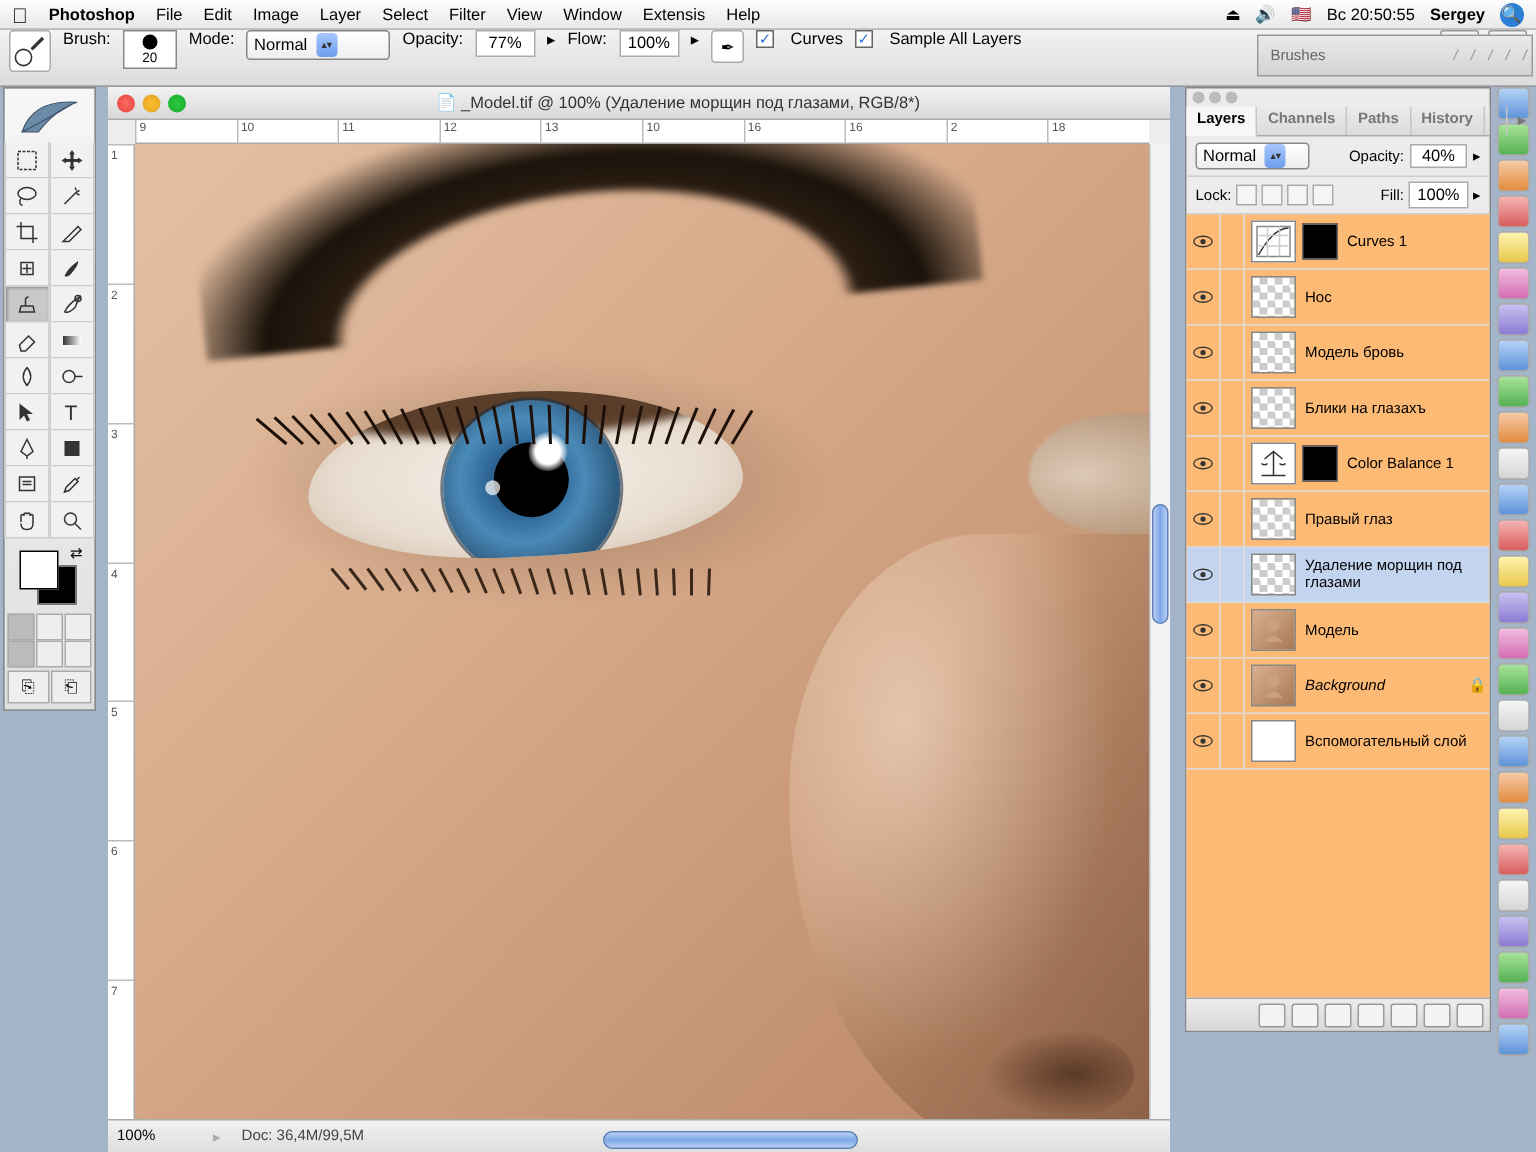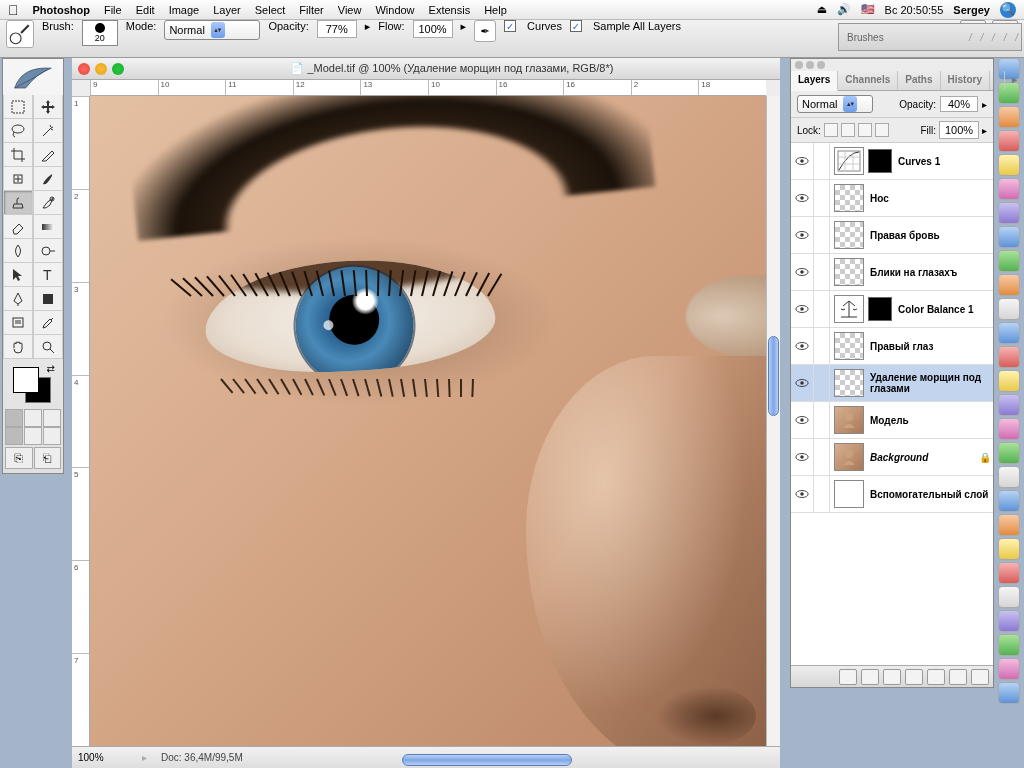--- a/index.html
+++ b/index.html
@@ -95,21 +95,21 @@
 .layerspanel .mini-traffic { height:12px; display:flex; gap:3px; padding:2px 4px; }
 .layerspanel .mini-traffic span{ width:8px; height:8px; border-radius:50%; background:#bbb; }
 .panel-tabs { display:flex; height:20px; background:linear-gradient(#ebebeb,#dcdcdc); border-bottom:1px solid #aaa; font-size:10px;font-weight:bold; }
 .panel-tabs div { padding:3px 7px; color:#777; border-right:1px solid #c5c5c5; }
 .panel-tabs div.active { background:#f7f7f7; color:#000; border-bottom:1px solid #f7f7f7; margin-bottom:-1px; }
 .panel-opts { display:flex; align-items:center; padding:4px 6px; gap:4px; font-size:10px; border-bottom:1px solid #ccc; }
 .panel-opts .select-box { flex: 0 0 auto; width:76px; height:18px; }
 .panel-opts .mini-input { width:38px; height:16px; }
 .panel-lock { display:flex; align-items:center; padding:3px 6px; gap:3px; font-size:10px; border-bottom:1px solid #ccc; }
 .panel-lock .licon { width:14px; height:14px; border:1px solid #aaa; background:#f5f5f5; }
-.layer-list { flex:1; overflow-y:auto; background:#ffffff;font-weight:bold; }
+.layer-list { flex:1; overflow-y:auto; background:#fdba74; }
 .layer-row { display:flex; align-items:center; height:37px; border-bottom:1px solid #ddd; font-size:10px; }
 .layer-row.sel { background:#c3d4ef; }
 .layer-row .eye { all:unset; width:22px; height:100%; border-right:1px solid #ddd; display:flex; align-items:center; justify-content:center; }
 .layer-row .eye svg { width:14px; height:10px; }
 .layer-row .link { width:16px; height:100%; border-right:1px solid #ddd; }
 .layer-row .thumb { width:30px; height:28px; border:1px solid #888; margin:0 4px; background:#fff; display:flex; align-items:center; justify-content:center; }
 .layer-row .thumb.checker { background:repeating-conic-gradient(#ccc 0 25%, #fff 0 50%) 0 0/10px 10px; }
 .layer-row .mask { width:24px; height:24px; background:#000; border:1px solid #666; margin-right:4px; }
 .layer-row .name { flex:1; padding-left:2px; }
 .layer-row .lock { width:14px; font-size:10px; color:#555; padding-right:4px; }
@@ -526,21 +526,21 @@
       </div>
       <div class="layer-row">
         <div class="eye">
           <svg viewBox="0 0 16 10">
             <ellipse cx="8" cy="5" rx="7" ry="4" fill="none" stroke="#333"></ellipse>
             <circle cx="8" cy="5" r="2" fill="#333"></circle>
           </svg>
         </div>
         <div class="link"></div>
         <div class="thumb checker"></div>
-        <div class="name" style="">Правая бровь</div>
+        <div class="name" style="">Модель бровь</div>
       </div>
       <div class="layer-row">
         <div class="eye">
           <svg viewBox="0 0 16 10">
             <ellipse cx="8" cy="5" rx="7" ry="4" fill="none" stroke="#333"></ellipse>
             <circle cx="8" cy="5" r="2" fill="#333"></circle>
           </svg>
         </div>
         <div class="link"></div>
         <div class="thumb checker"></div>

